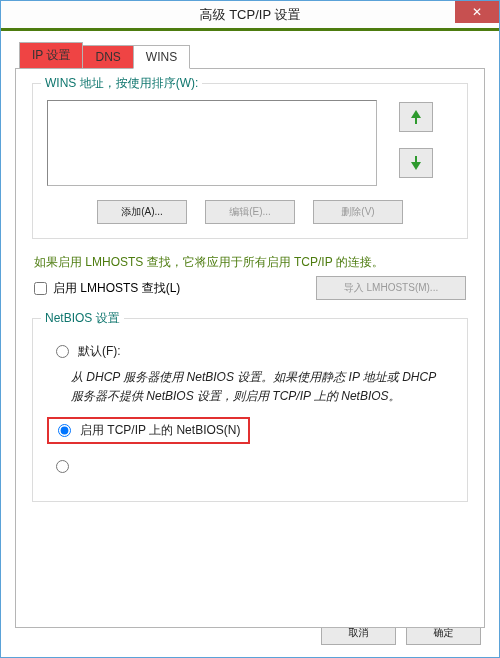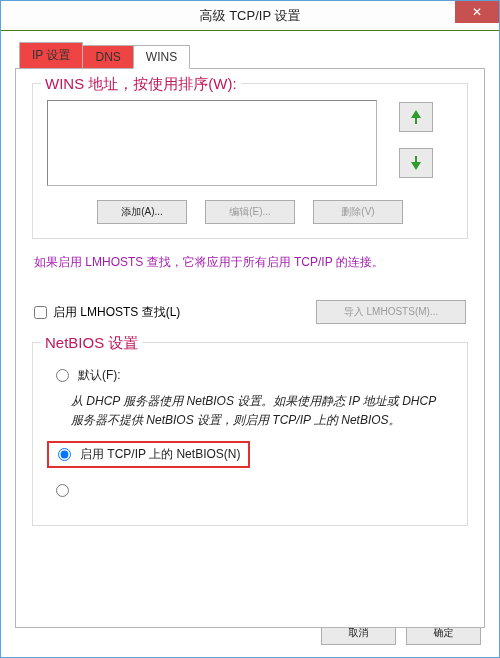--- a/index.html
+++ b/index.html
@@ -16,21 +16,21 @@
   .window {
     position: absolute;
     left: 0; top: 0;
     width: 500px; height: 658px;
     background: #fff;
     border: 1px solid #5aa2d8;
   }
   .titlebar {
     height: 30px;
     background: #fdfdfd;
-    border-bottom: 1px solid #4d7c0f;
+    border-bottom: 3px solid #4d7c0f;
     display: flex;
     align-items: center;
     justify-content: center;
     position: relative;
   }
   .titlebar .title {
     font-size: 13px;
     color: #222;
   }
   .close-btn {
@@ -85,22 +85,22 @@
     padding: 16px 14px 14px 14px;
     margin-bottom: 14px;
     position: relative;
   }
   .groupbox .legend {
     position: absolute;
     top: -9px;
     left: 8px;
     background: #fff;
     padding: 0 4px;
-    font-size: 15px;
-    color: #be185d;
+    font-size: 12px;
+    color: #0f766e;
   }
   .listbox {
     width: 330px;
     height: 86px;
     border: 1px solid #b5b5b5;
     border-top: 1px solid #888;
     border-left: 1px solid #888;
     background: #fff;
   }
   .list-row {
@@ -141,22 +141,22 @@
     align-items: center;
     justify-content: center;
   }
   .btn-row {
     display: flex;
     justify-content: center;
     gap: 18px;
     margin-top: 14px;
   }
   .info {
-    margin: 4px 2px 28px 2px;
-    color: #a21caf;
+    margin: 4px 2px 4px 2px;
+    color: #4d7c0f;
     line-height: 1.6;
   }
   .lmhosts-row {
     display: flex;
     align-items: center;
     justify-content: space-between;
     margin: 0 2px 18px 2px;
   }
   .check {
     display: flex;

